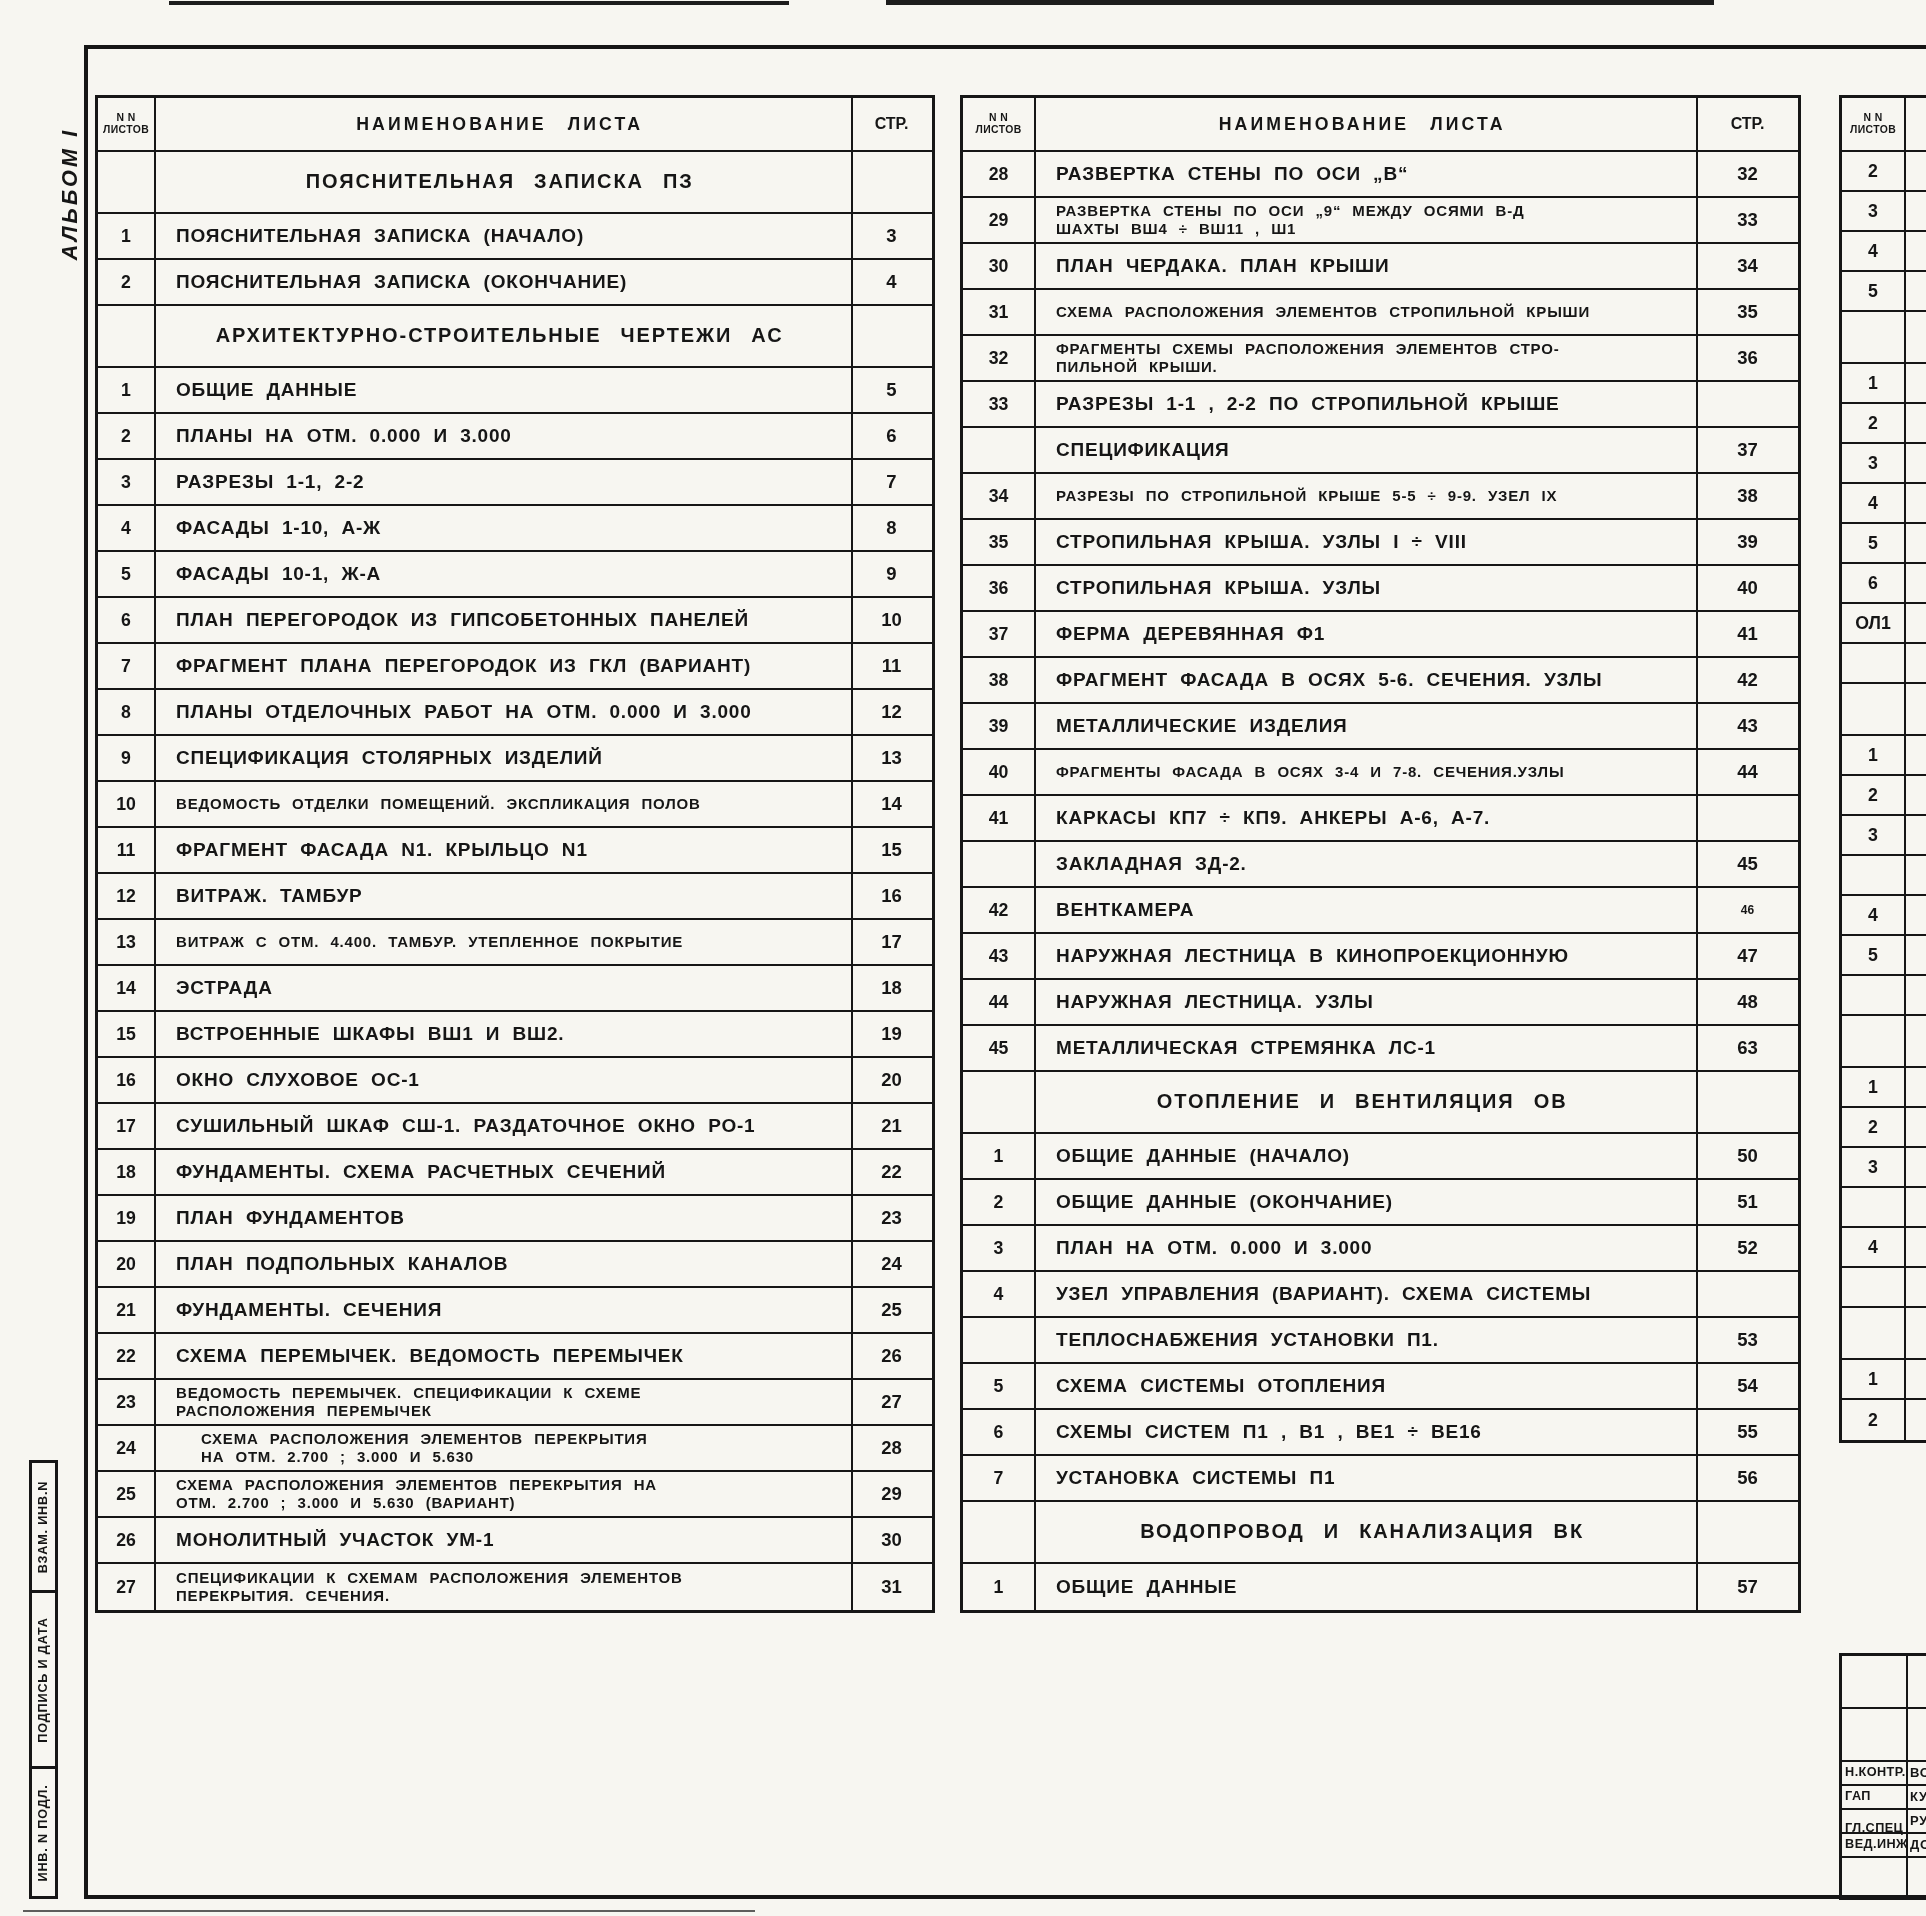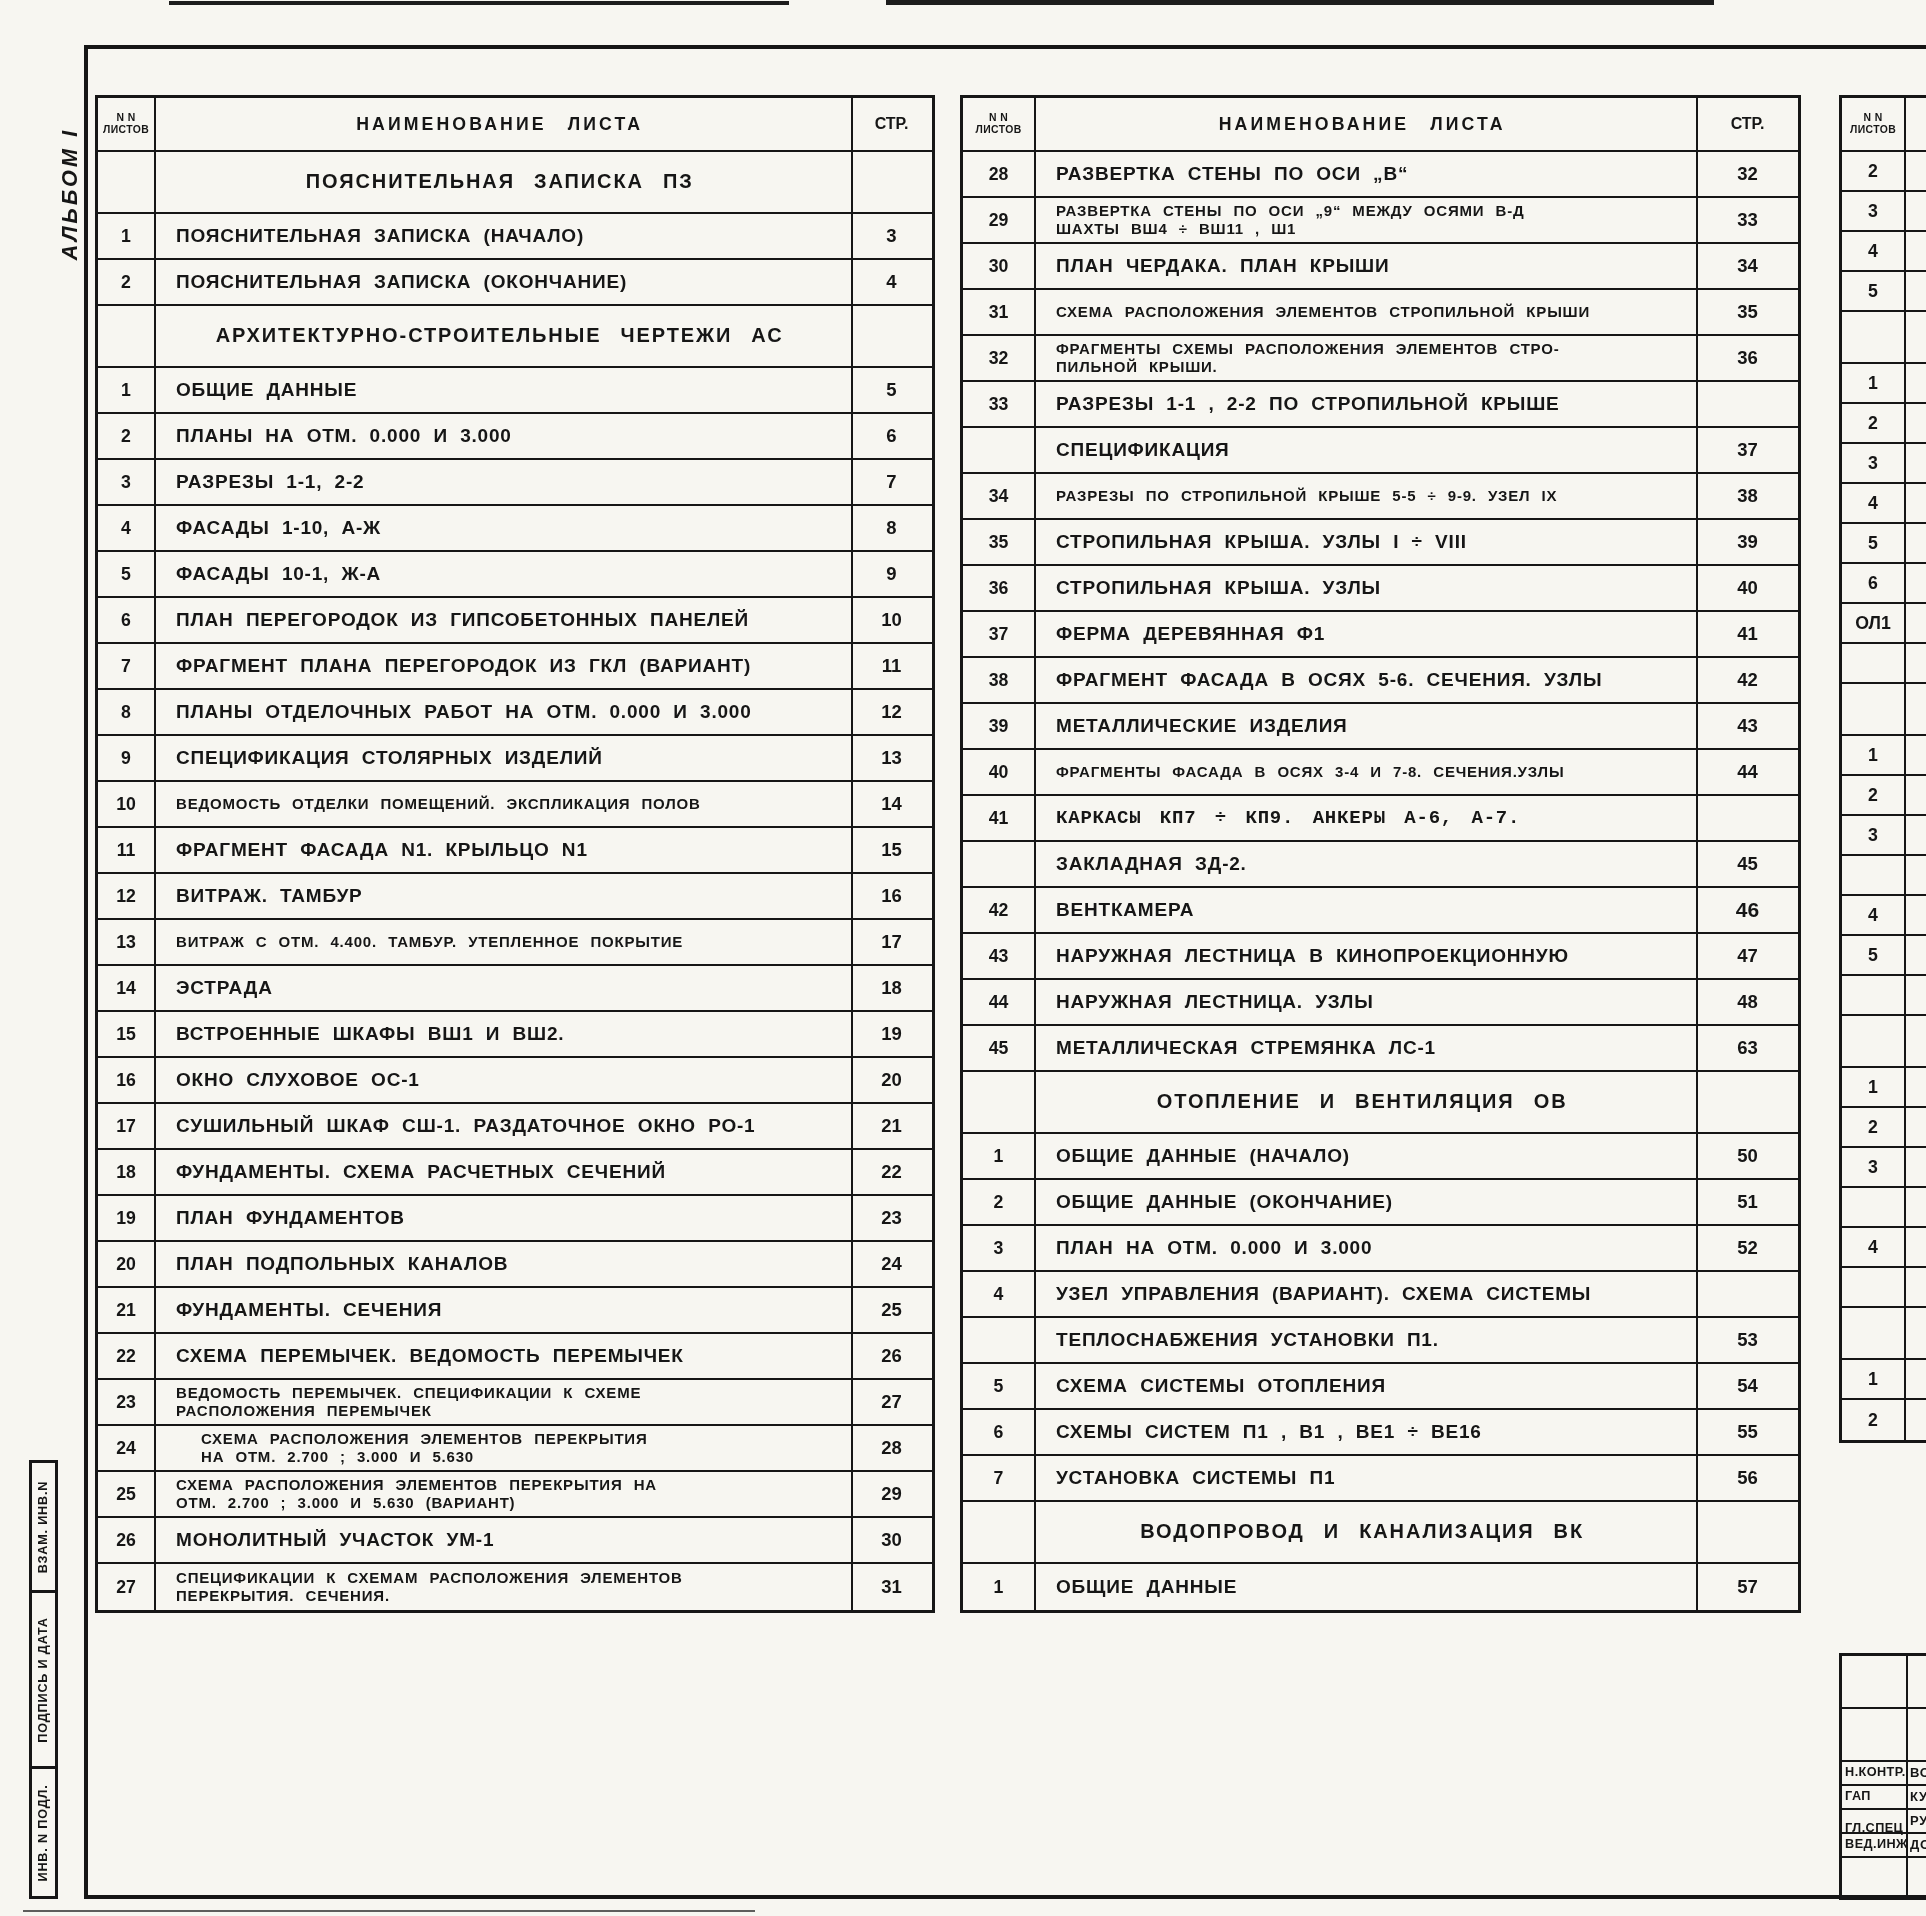--- a/index.html
+++ b/index.html
@@ -318,32 +318,32 @@
         <div class="tcell c-name" style="font-size: 19px;">МЕТАЛЛИЧЕСКИЕ ИЗДЕЛИЯ</div>
         <div class="tcell c-page" style="font-size: 18.5px;">43</div>
       </div>
       <div class="trow" style="grid-template-columns: 73px 662px 99px; height: 46px;">
         <div class="tcell c-num" style="font-size: 17.7px;">40</div>
         <div class="tcell c-name" style="font-size: 15px;">ФРАГМЕНТЫ ФАСАДА В ОСЯХ 3-4 И 7-8. СЕЧЕНИЯ.УЗЛЫ</div>
         <div class="tcell c-page" style="font-size: 18.5px;">44</div>
       </div>
       <div class="trow" style="grid-template-columns: 73px 662px 99px; height: 46px;">
         <div class="tcell c-num" style="font-size: 17.7px;">41</div>
-        <div class="tcell c-name" style="font-size: 19px; font-family: Liberation Mono, monospace;">КАРКАСЫ КП7 ÷ КП9. АНКЕРЫ А-6, А-7.</div>
+        <div class="tcell c-name" style="font-size: 19px;">КАРКАСЫ КП7 ÷ КП9. АНКЕРЫ А-6, А-7.</div>
         <div class="tcell c-page" style="font-size: 18.5px;"></div>
       </div>
       <div class="trow" style="grid-template-columns: 73px 662px 99px; height: 46px;">
         <div class="tcell c-num" style="font-size: 17.7px;"></div>
         <div class="tcell c-name" style="font-size: 19px;">ЗАКЛАДНАЯ ЗД-2.</div>
         <div class="tcell c-page" style="font-size: 18.5px;">45</div>
       </div>
       <div class="trow" style="grid-template-columns: 73px 662px 99px; height: 46px;">
         <div class="tcell c-num" style="font-size: 17.7px;">42</div>
         <div class="tcell c-name" style="font-size: 19px;">ВЕНТКАМЕРА</div>
-        <div class="tcell c-page" style="font-size: 21px; border-radius: 13px;">46</div>
+        <div class="tcell c-page" style="font-size: 12px; border-radius: 13px;">46</div>
       </div>
       <div class="trow" style="grid-template-columns: 73px 662px 99px; height: 46px;">
         <div class="tcell c-num" style="font-size: 17.7px;">43</div>
         <div class="tcell c-name" style="font-size: 19px;">НАРУЖНАЯ ЛЕСТНИЦА В КИНОПРОЕКЦИОННУЮ</div>
         <div class="tcell c-page" style="font-size: 18.5px;">47</div>
       </div>
       <div class="trow" style="grid-template-columns: 73px 662px 99px; height: 46px;">
         <div class="tcell c-num" style="font-size: 17.7px;">44</div>
         <div class="tcell c-name" style="font-size: 19px;">НАРУЖНАЯ ЛЕСТНИЦА. УЗЛЫ</div>
         <div class="tcell c-page" style="font-size: 18.5px;">48</div>

